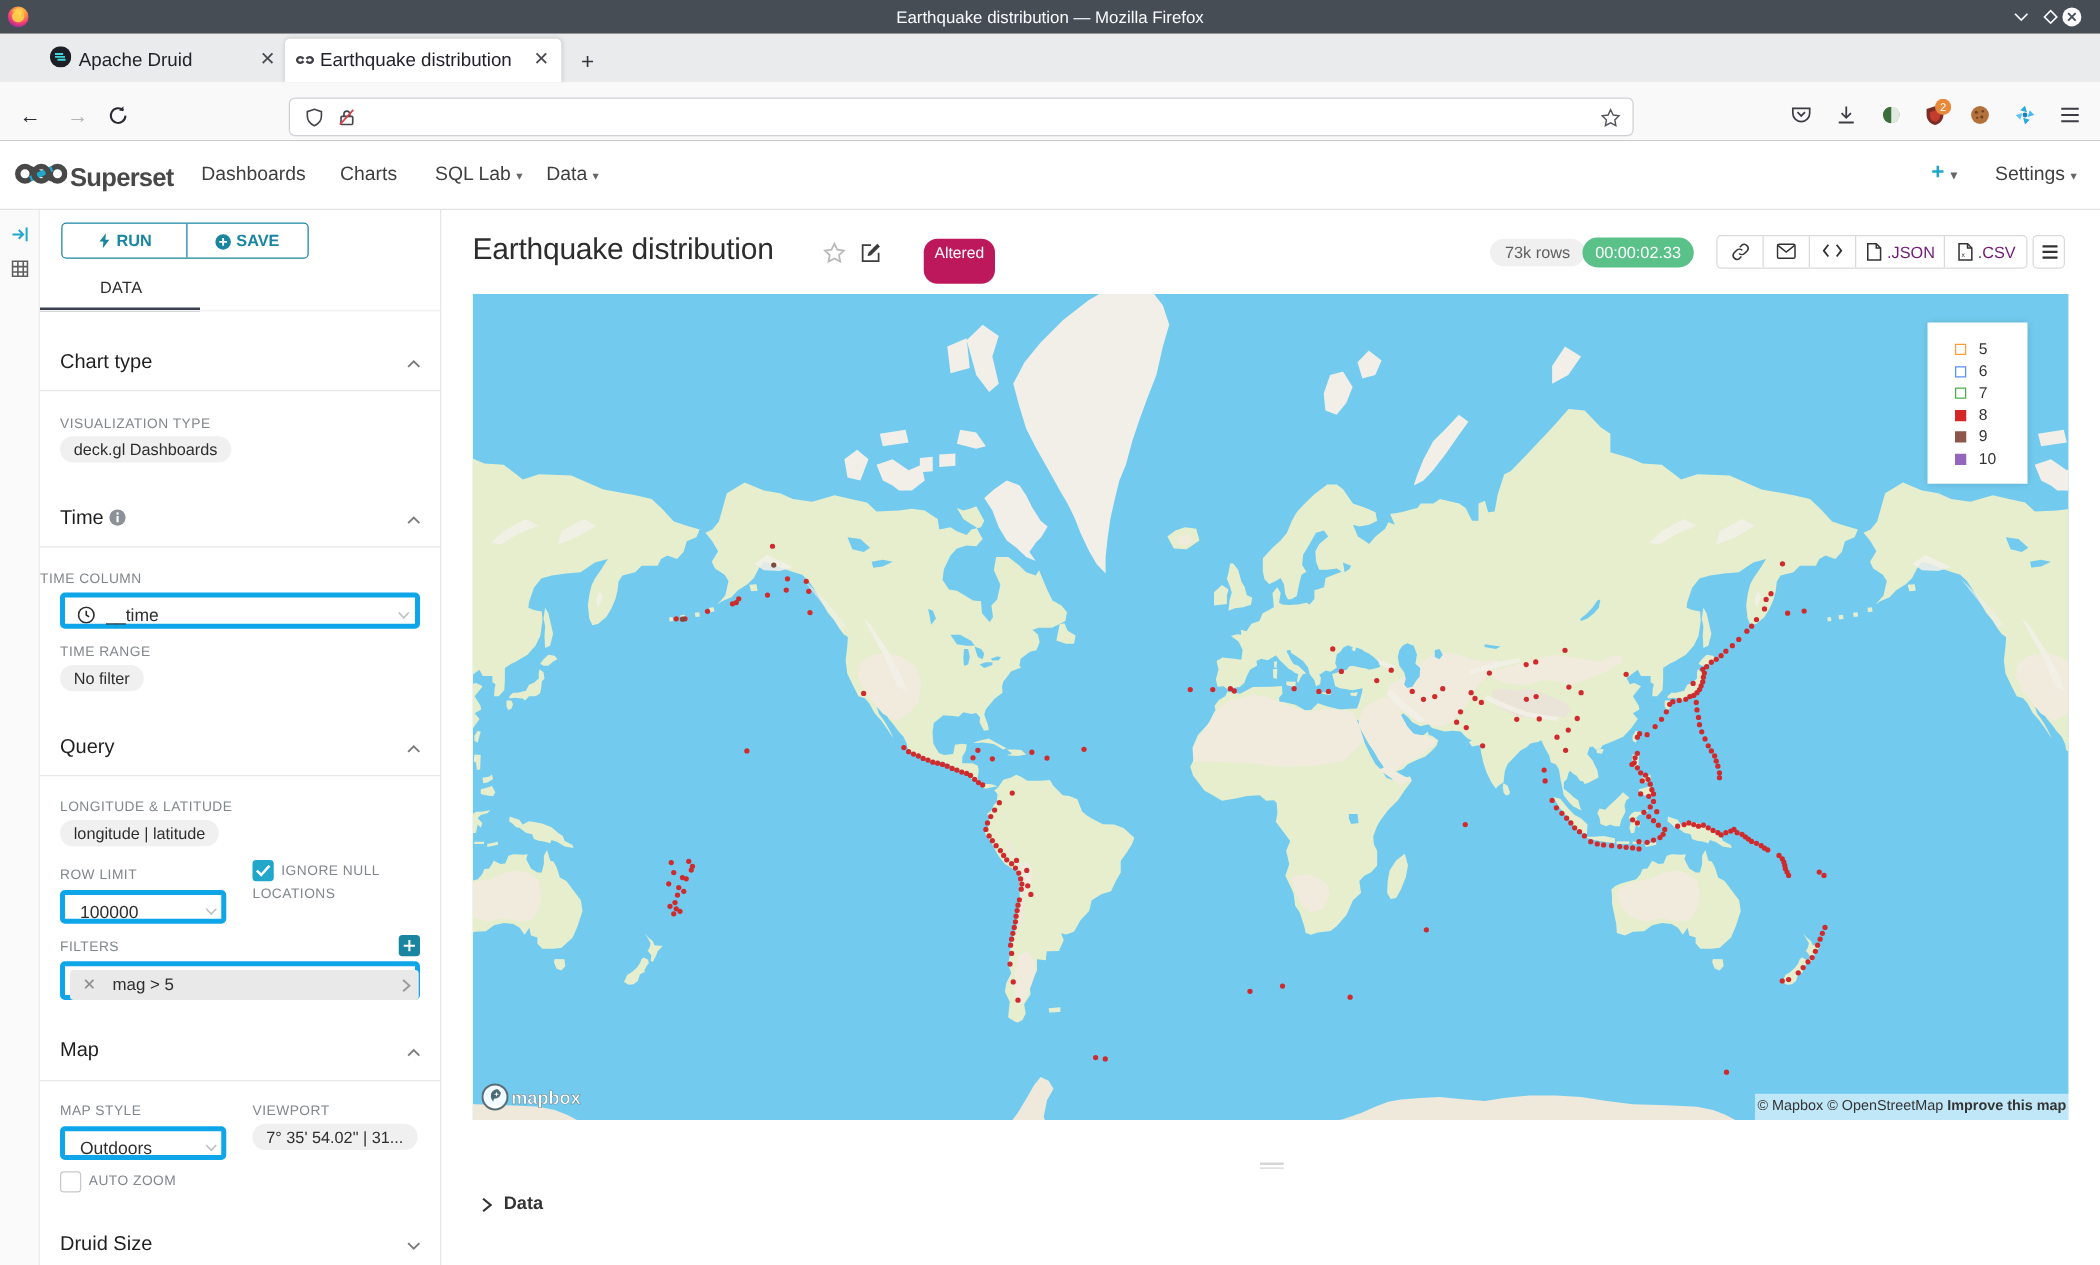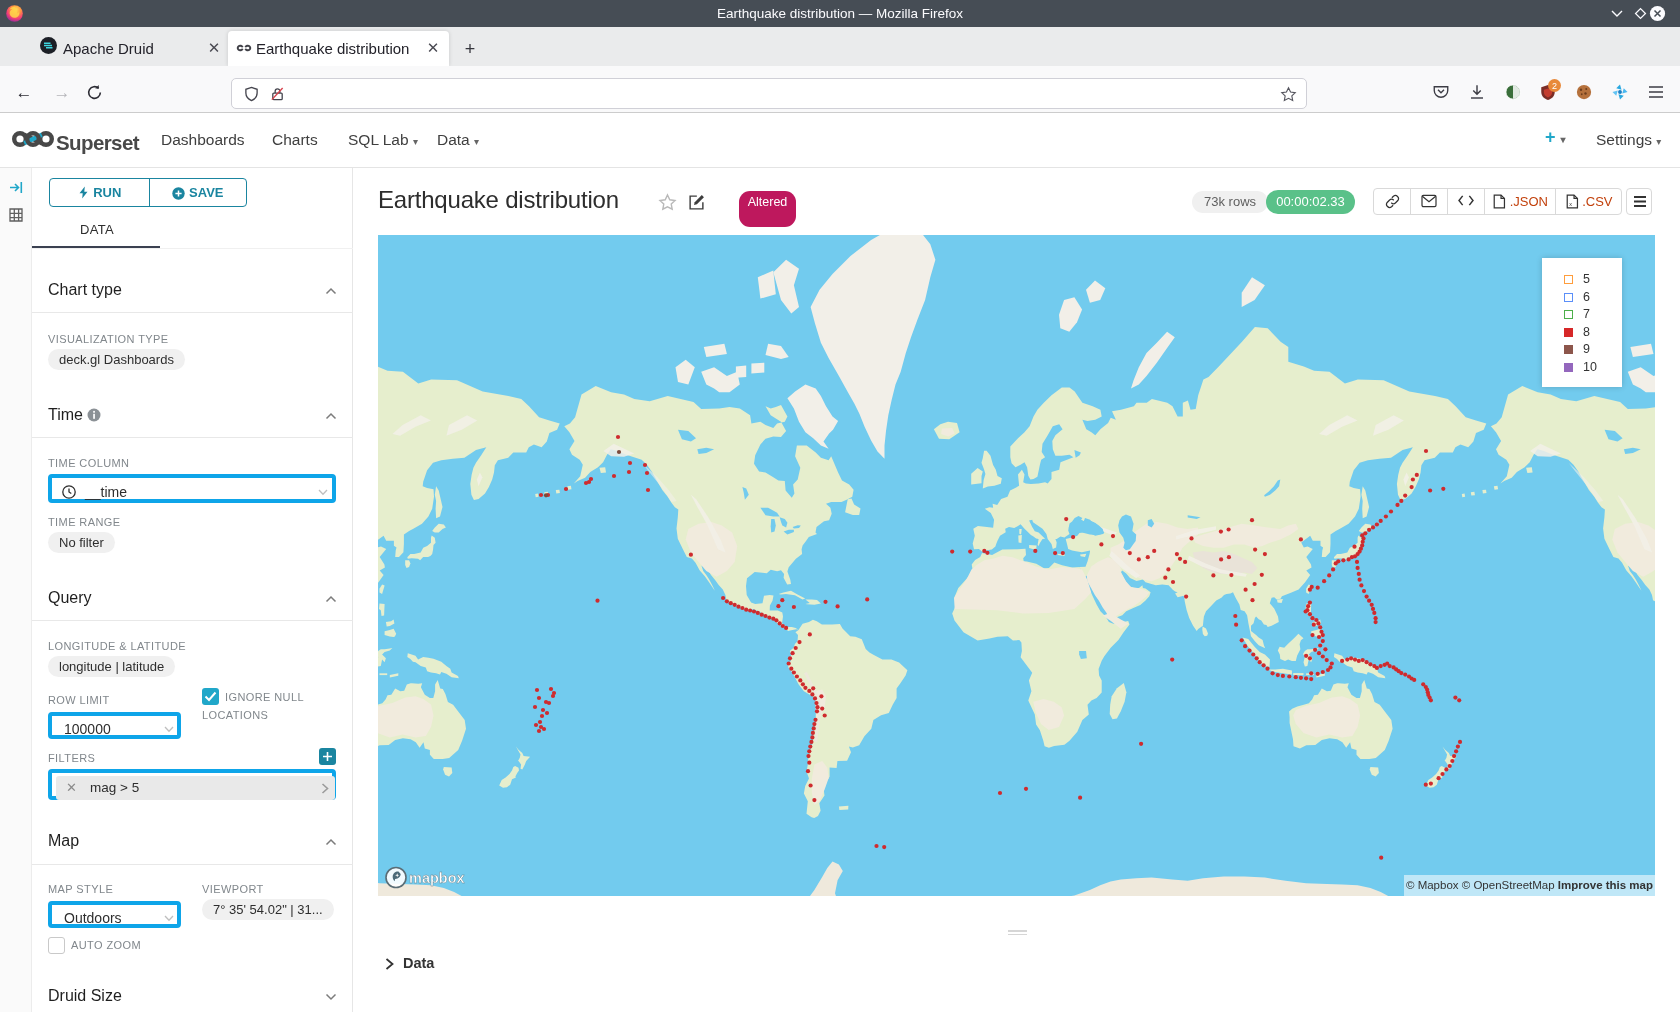--- a/index.html
+++ b/index.html
@@ -38,21 +38,21 @@
 .lbl{position:absolute;font-size:11px;color:#81878c;letter-spacing:.4px}
 .pill{position:absolute;background:#f0f0f0;border-radius:11px;font-size:13px;color:#2e2e2e;padding:3px 11px;white-space:nowrap}
 .selbox{position:absolute;background:#fff;border:4px solid #0ea5e9;border-radius:4px}
 .caret{position:absolute;color:#b9b9b9;font-size:11px}
 
 #mtitle{position:absolute;left:378px;top:186px;font-size:24px;color:#2d2d2d;letter-spacing:-.2px}
 .altered{position:absolute;left:739px;top:191px;width:57px;height:36px;background:#be185d;border-radius:11px;color:#fff;font-size:12.5px;text-align:center;line-height:22px}
 .rowspill{position:absolute;left:1192px;top:191px;height:22px;background:#f0f0f0;border-radius:11px;color:#5f5f5f;font-size:13px;line-height:22px;padding:0 12px}
 .timepill{position:absolute;left:1266px;top:190px;width:89px;height:24px;background:#5ac189;border-radius:12px;color:#fff;font-size:13px;text-align:center;line-height:24px}
 .btngroup{position:absolute;top:188px;height:27px;border:1px solid #d9d9d9;border-radius:4px;background:#fff}
-.bseg{position:absolute;top:0;height:25px;border-right:1px solid #d9d9d9;text-align:center;line-height:25px;font-size:13px;color:#c2410c}
+.bseg{position:absolute;top:0;height:25px;border-right:1px solid #d9d9d9;text-align:center;line-height:25px;font-size:13px;color:#701a75}
 
 #map{position:absolute;left:378px;top:235px;width:1277px;height:661px;overflow:hidden}
 #legend{position:absolute;left:1542px;top:258px;width:80px;height:129px;background:#fff;box-shadow:0 0 6px rgba(0,0,0,.18);font-size:12.5px;color:#333}
 .lrow{position:absolute;left:22px;width:9px;height:9px}
 .lnum{position:absolute;left:41px;font-size:12.5px;color:#333}
 #attrib{position:absolute;left:1404px;top:875px;width:251px;height:21px;background:rgba(255,255,255,.55);font-size:11.5px;color:#333;line-height:21px;text-align:center;white-space:nowrap;overflow:hidden}
 #mblogo{position:absolute;left:385px;top:866px;width:90px;height:23px}
 
 #dhandle1{position:absolute;left:1008px;top:930px;width:19px;height:1.6px;background:#d6d6d6}
 #dhandle2{position:absolute;left:1008px;top:933.5px;width:19px;height:1.6px;background:#d6d6d6}
@@ -220,21 +220,21 @@
 
   <div class="sechead" style="top:238px">Time <svg style="vertical-align:-2px" width="14" height="14" viewBox="0 0 14 14">
         <circle cx="7" cy="7" r="6.5" fill="#8b9196"></circle>
         <rect x="6.2" y="5.8" width="1.7" height="5" fill="#fff"></rect>
         <rect x="6.2" y="2.9" width="1.7" height="1.8" fill="#fff"></rect>
       </svg></div>
   <svg class="chev" style="left:293px;top:244px" width="12" height="8" viewBox="0 0 12 8">
       <path d="M1.5 6.5L6 2l4.5 4.5" stroke="#7c7c7c" stroke-width="1.5" fill="none"></path>
     </svg>
   <div class="divider" style="top:269px"></div>
-  <div class="lbl" style="left:16px;top:289px">TIME COLUMN</div>
+  <div class="lbl" style="left:0;top:289px">TIME COLUMN</div>
   <div class="selbox" style="left:16px;top:306px;width:288px;height:29px">
     <svg style="position:absolute;left:10px;top:7px" width="14" height="14" viewBox="0 0 14 14">
         <circle cx="7" cy="7" r="6.2" fill="none" stroke="#2e2e2e" stroke-width="1.3"></circle>
         <path d="M7 3.5V7L9.3 8.5" stroke="#2e2e2e" stroke-width="1.3" fill="none"></path>
       </svg>
     <span style="position:absolute;left:33px;top:6px;font-size:14px">__time</span>
     <svg class="caret" style="left:266px;top:11px" width="10" height="7" viewBox="0 0 10 7">
         <path d="M1 1l4 4.3L9 1" stroke="#bfbfbf" stroke-width="1.3" fill="none"></path>
       </svg>
   </div>

